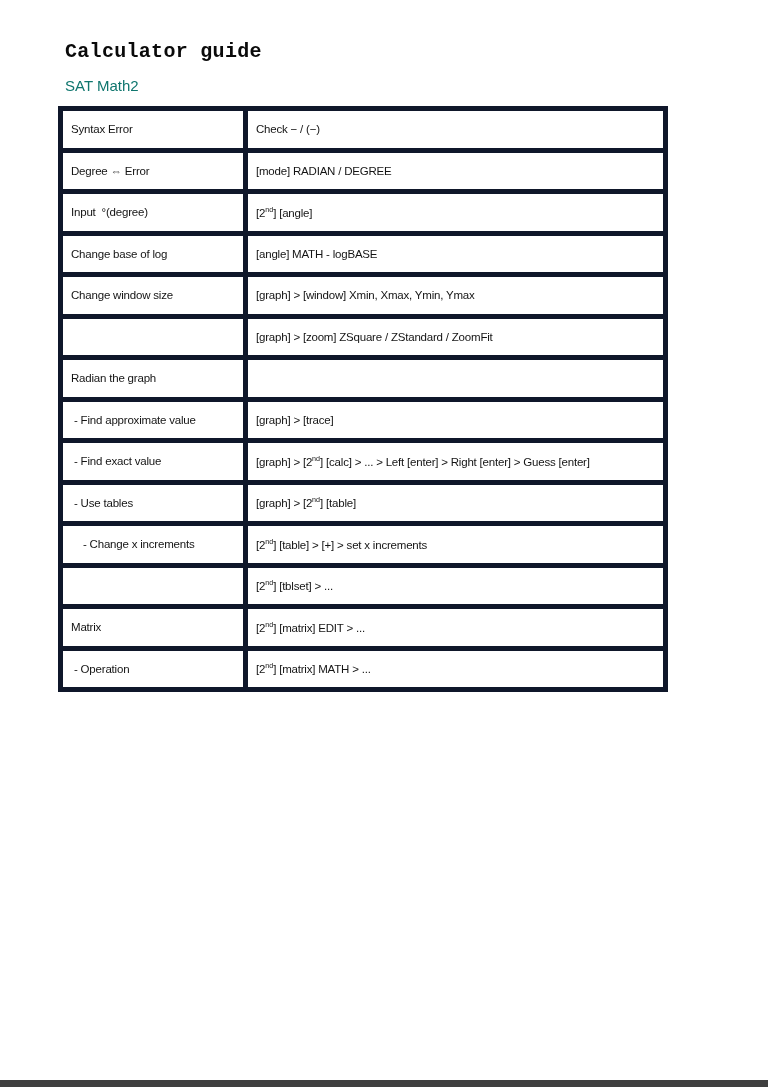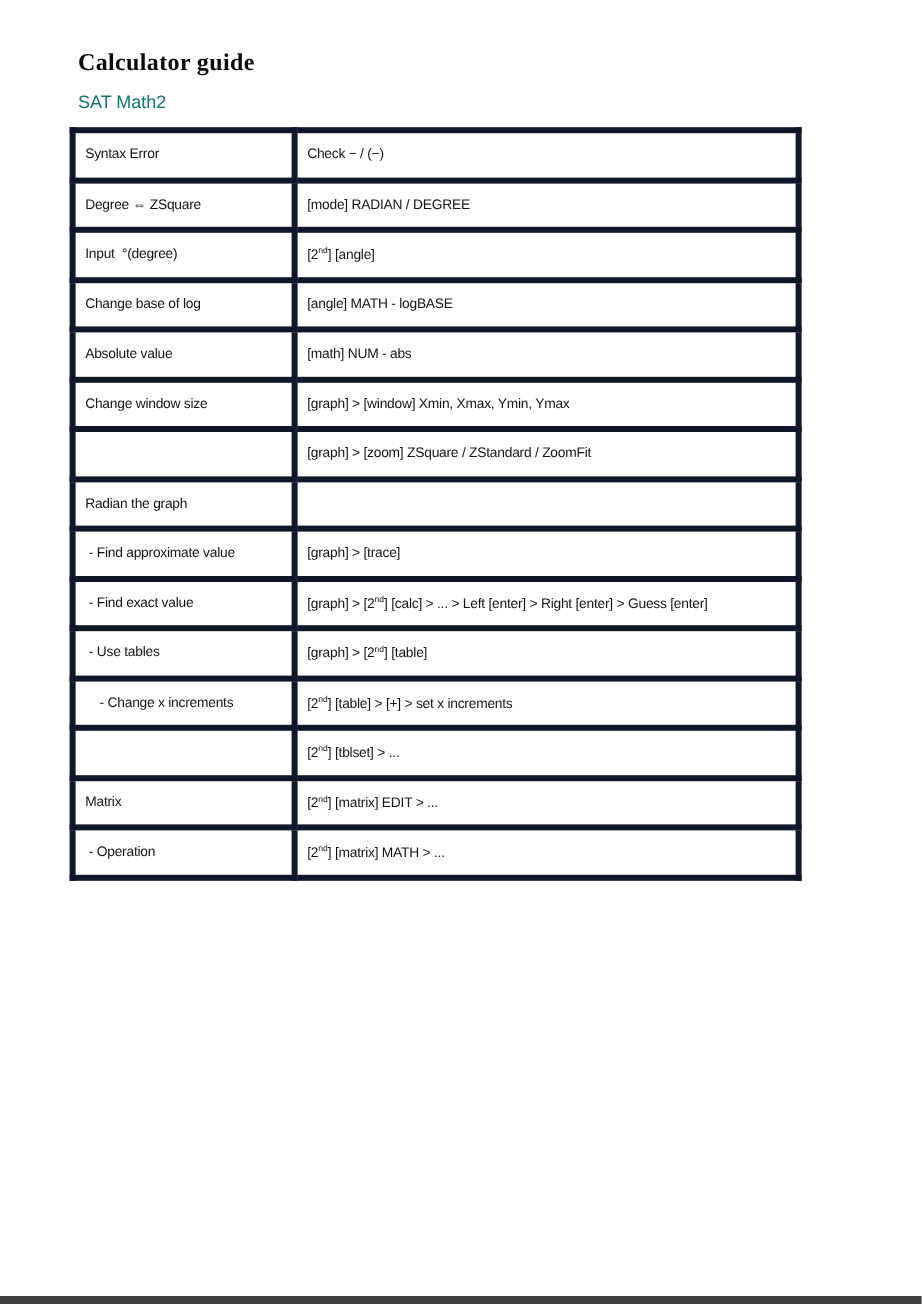--- a/index.html
+++ b/index.html
@@ -15,21 +15,21 @@
     color: #111111;
     overflow: hidden;
   }
   .page {
     position: absolute;
     left: 58px;
     top: 40px;
     width: 610px;
   }
   .doc-title {
-    font-family: Liberation Serif, serif;
+    font-family: Liberation Mono, monospace;
     font-size: 20px;
     font-weight: 700;
     letter-spacing: 0.3px;
     margin: 0 0 0 7px;
     line-height: 24px;
     color: #0a0a0a;
   }
   .doc-subtitle {
     font-size: 15px;
     font-weight: 400;
@@ -79,34 +79,30 @@
     <colgroup>
       <col style="width:185px">
       <col style="width:420px">
     </colgroup>
     <tbody>
         <tr>
           <td class="task-cell">Syntax Error</td>
           <td class="keys-cell">Check − / (−)</td>
         </tr>
         <tr>
-          <td class="task-cell">Degree ⇔ ZSquare</td>
+          <td class="task-cell">Degree ⇔ Error</td>
           <td class="keys-cell">[mode] RADIAN / DEGREE</td>
         </tr>
         <tr>
           <td class="task-cell">Input  °(degree)</td>
           <td class="keys-cell">[2<sup>nd</sup>] [angle]</td>
         </tr>
         <tr>
           <td class="task-cell">Change base of log</td>
           <td class="keys-cell">[angle] MATH - logBASE</td>
-        </tr>
-        <tr>
-          <td class="task-cell">Absolute value</td>
-          <td class="keys-cell">[math] NUM - abs</td>
         </tr>
         <tr>
           <td class="task-cell">Change window size</td>
           <td class="keys-cell">[graph] &gt; [window] Xmin, Xmax, Ymin, Ymax</td>
         </tr>
         <tr>
           <td class="task-cell"></td>
           <td class="keys-cell">[graph] &gt; [zoom] ZSquare / ZStandard / ZoomFit</td>
         </tr>
         <tr>

